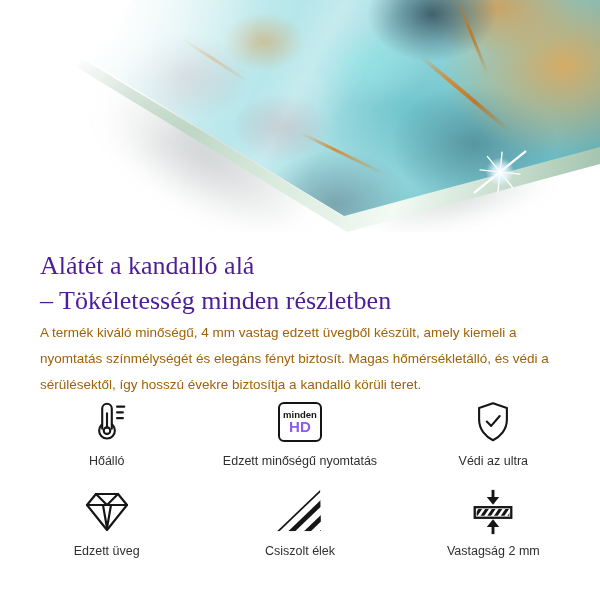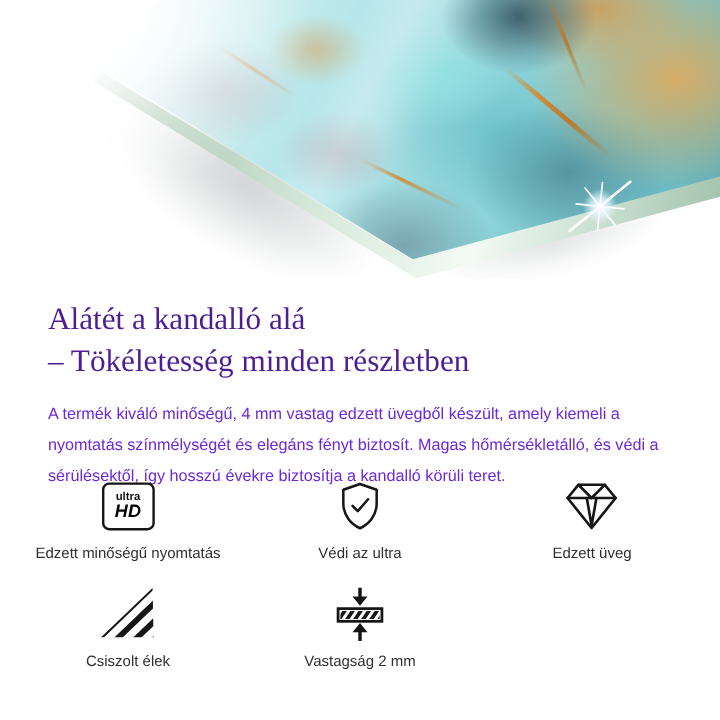--- a/index.html
+++ b/index.html
@@ -46,33 +46,33 @@
   .hero-fade{position:absolute;inset:0;pointer-events:none;
     background:
       radial-gradient(300px 230px at 6% 2%,rgba(255,255,255,0.97) 28%,rgba(255,255,255,0) 75%),
       linear-gradient(to right,rgba(255,255,255,0.75),rgba(255,255,255,0) 22%);}
   .sparkle{position:absolute;left:470px;top:142px;width:60px;height:60px;transform:rotate(6deg);}
   .sparkle .glow{position:absolute;left:10px;top:10px;width:40px;height:40px;
     background:radial-gradient(closest-side,rgba(255,255,255,1),rgba(235,248,255,0.75) 35%,rgba(255,255,255,0) 72%);}
   
   .title{position:absolute;left:40px;top:231px;width:540px;
     font-family:"Liberation Serif",serif;font-size:26px;line-height:35px;font-weight:400;color:#4c1d95;}
-  .desc{position:absolute;left:40px;top:318px;width:527px;
-    font-size:13.5px;line-height:26px;color:#6d28d9;}
+  .desc{position:absolute;left:40px;top:306px;width:527px;
+    font-size:13.5px;line-height:26px;color:#a16207;}
   
   .features{position:absolute;left:10px;top:398px;width:580px;
     display:grid;grid-template-columns:repeat(3,1fr);row-gap:20px;}
   .feature{display:flex;flex-direction:column;align-items:center;}
   .icon-wrap{height:48px;display:flex;align-items:center;justify-content:center;}
   .feature-label{margin-top:8px;font-size:12.5px;color:#2f2f2f;}
   .icon-stroke{stroke:#161616;fill:none;stroke-width:2.2;stroke-linecap:round;stroke-linejoin:round;}
   .uhd-box{width:40px;height:36px;border:2.4px solid #141414;border-radius:6px;
     display:flex;flex-direction:column;align-items:center;justify-content:center;line-height:1;}
   .uhd-top{font-size:9.5px;font-weight:700;color:#141414;}
-  .uhd-bottom{font-size:15px;font-weight:800;color:#000000;margin-top:0px;letter-spacing:0.2px;font-style:italic;}
+  .uhd-bottom{font-size:15px;font-weight:800;color:#8b5cf6;margin-top:0px;letter-spacing:0.2px;}
 </style>
 </head>
 <body>
 
 <div class="hero">
   <div class="panel-shadow"></div>
   <div class="panel-shadow2"></div>
   <div class="panel-edge"></div>
   <div class="panel-face">
     <div class="vein vein1"></div>
@@ -98,25 +98,39 @@
 
 <h1 class="title">
   <span>Alátét a kandalló alá</span><br>
   <span>– Tökéletesség minden részletben</span>
 </h1>
 
 <p class="desc">A termék kiváló minőségű, 4 mm vastag edzett üvegből készült, amely kiemeli a nyomtatás színmélységét és elegáns fényt biztosít. Magas hőmérsékletálló, és védi a sérülésektől, így hosszú évekre biztosítja a kandalló körüli teret.</p>
 
 <div class="features">
 
+  <div class="feature">
+    <div class="icon-wrap">
+      <svg width="46" height="46" viewBox="0 0 48 48">
+        <circle class="icon-stroke" cx="24" cy="33" r="8.2"></circle>
+        <path d="M19 31 V10 a5 5 0 0 1 10 0 V31" fill="#ffffff" stroke="#161616" stroke-width="2.2" stroke-linecap="round"></path>
+        <line class="icon-stroke" x1="24" y1="15" x2="24" y2="30" stroke-width="2"></line>
+        <circle class="icon-stroke" cx="24" cy="33" r="3.4" stroke-width="2"></circle>
+        <line class="icon-stroke" x1="34.5" y1="8" x2="42" y2="8"></line>
+        <line class="icon-stroke" x1="34.5" y1="14" x2="40.5" y2="14"></line>
+        <line class="icon-stroke" x1="34.5" y1="20" x2="40.5" y2="20"></line>
+      </svg>
+    </div>
+    <div class="feature-label">Hőálló</div>
+  </div>
 
   <div class="feature">
     <div class="icon-wrap">
       <div class="uhd-box">
-        <span class="uhd-top">ultra</span>
+        <span class="uhd-top">minden</span>
         <span class="uhd-bottom">HD</span>
       </div>
     </div>
     <div class="feature-label">Edzett minőségű nyomtatás</div>
   </div>
 
   <div class="feature">
     <div class="icon-wrap">
       <svg width="46" height="46" viewBox="0 0 48 48">
         <path class="icon-stroke" d="M24 4.5 L38.5 9.5 V21.5 C38.5 32 31.5 39.5 24 43 C16.5 39.5 9.5 32 9.5 21.5 V9.5 Z"></path>

